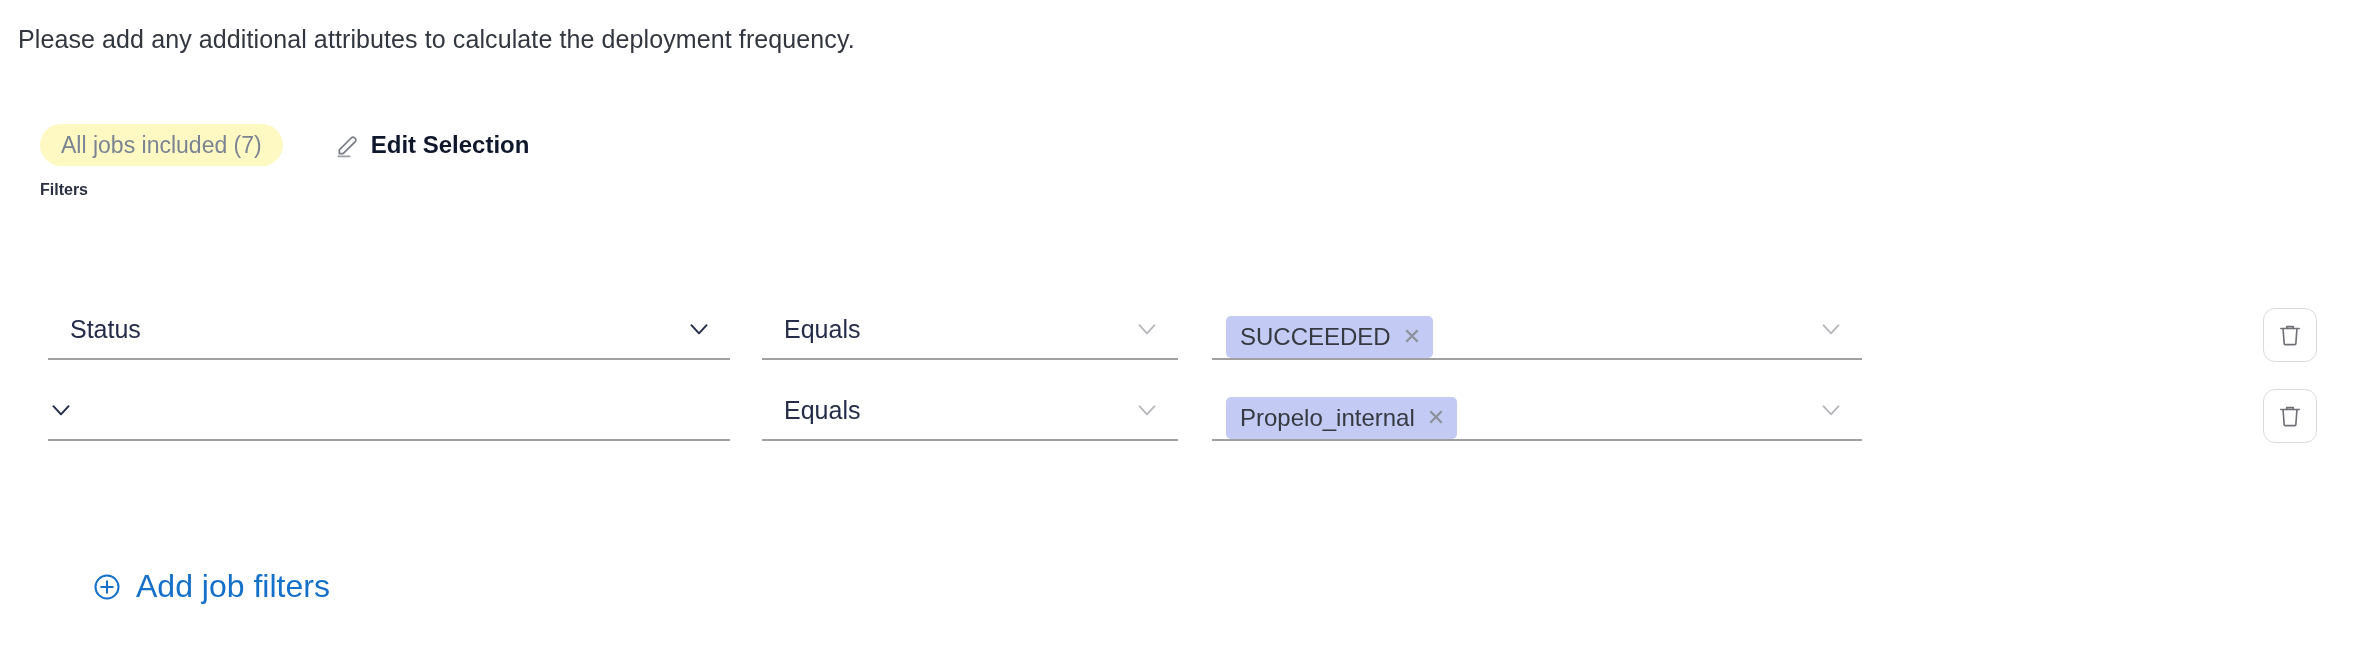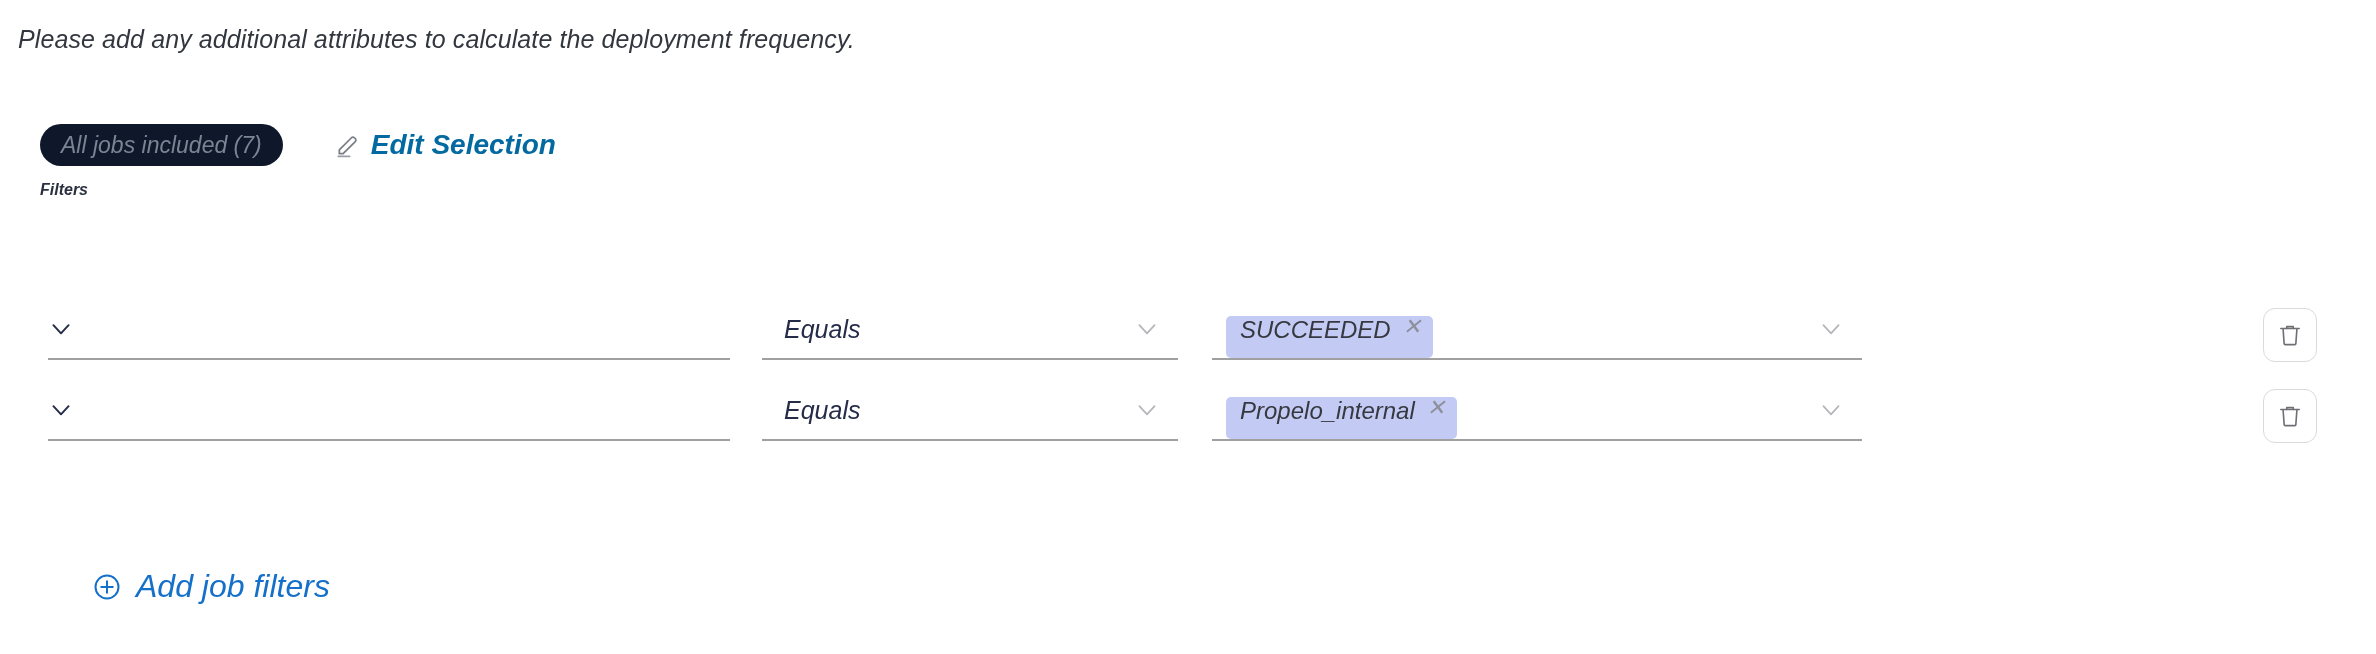--- a/index.html
+++ b/index.html
@@ -13,21 +13,20 @@
     font-family: "Liberation Sans", sans-serif;
     color: #2b2f38;
     overflow: hidden;
     position: relative;
   }
 
   .page {
     position: relative;
     width: 2068px;
     height: 654px;
-    font-style: italic;
   }
 
   
   .intro {
     position: absolute;
     left: 18px;
     top: 24px;
     font-size: 25px;
     line-height: 30px;
     color: #32363e;
@@ -38,21 +37,21 @@
   
   .selection-row {
     position: absolute;
     left: 40px;
     top: 124px;
     display: flex;
     align-items: center;
     height: 42px;
   }
   .jobs-badge {
-    background: #0f172a;
+    background: #fef9c3;
     color: #7b8492;
     border-radius: 21px;
     height: 42px;
     line-height: 42px;
     padding: 0 21px;
     font-size: 23px;
     white-space: nowrap;
   }
   .edit-selection {
     display: flex;
@@ -61,22 +60,22 @@
     cursor: pointer;
     white-space: nowrap;
   }
   .pencil-icon {
     width: 26px;
     height: 26px;
     margin-right: 10px;
     display: block;
   }
   .edit-selection-label {
-    color: #0369a1;
-    font-size: 28px;
+    color: #0f172a;
+    font-size: 24px;
     font-weight: bold;
   }
 
   
   .filters-heading {
     position: absolute;
     left: 40px;
     top: 181px;
     font-size: 16px;
     font-weight: bold;
@@ -136,21 +135,21 @@
     display: flex;
     align-items: center;
     padding-left: 14px;
     overflow: hidden;
   }
   .chip {
     background: #c3cbf5;
     border-radius: 5px;
     height: 42px;
     display: inline-flex;
-    align-items: flex-start;
+    align-items: center;
     padding: 0 12px 0 14px;
     font-size: 24px;
     color: #36393f;
     white-space: nowrap;
     margin-top: 16px;
   }
   .chip-x {
     margin-left: 12px;
     font-size: 22px;
     color: #8d8f99;
@@ -215,20 +214,21 @@
         </svg>
       </span>
       <span class="edit-selection-label">Edit Selection</span>
     </div>
   </div>
 
   <div class="filters-heading">Filters</div>
 
   <div class="filter-row row-0">
     <div class="field attr">
+      <span class="field-text">Status</span>
       <span class="chev dark">
         <svg viewBox="0 0 24 24" width="26" height="26" fill="none" stroke="#252c49" stroke-width="1.8" stroke-linecap="round" stroke-linejoin="round">
             <path d="M5 8.5 12 16l7-7.5"></path>
           </svg>
       </span>
     </div>
     <div class="field op">
       <span class="field-text">Equals</span>
       <span class="chev light">
         <svg viewBox="0 0 24 24" width="26" height="26" fill="none" stroke="#b4b6bb" stroke-width="1.6" stroke-linecap="round" stroke-linejoin="round">

